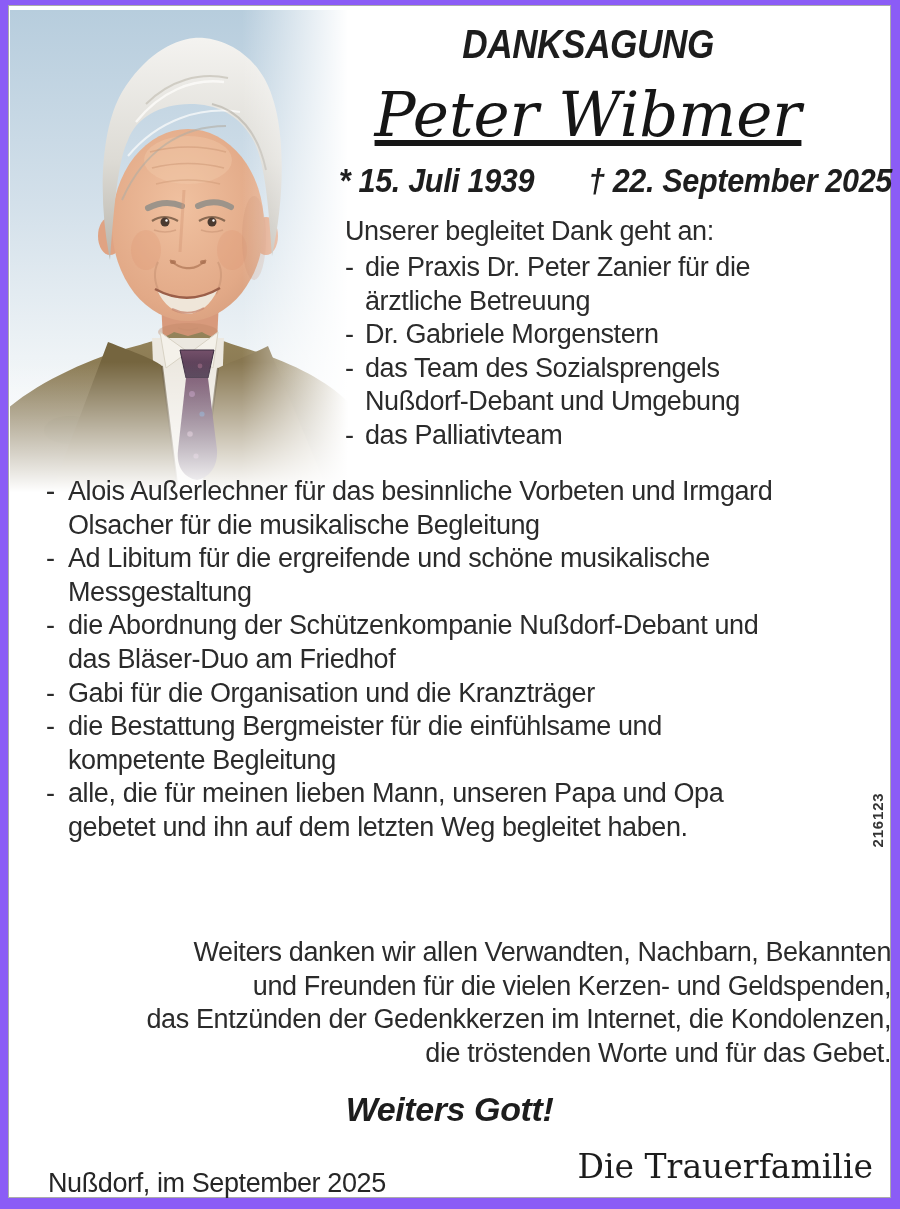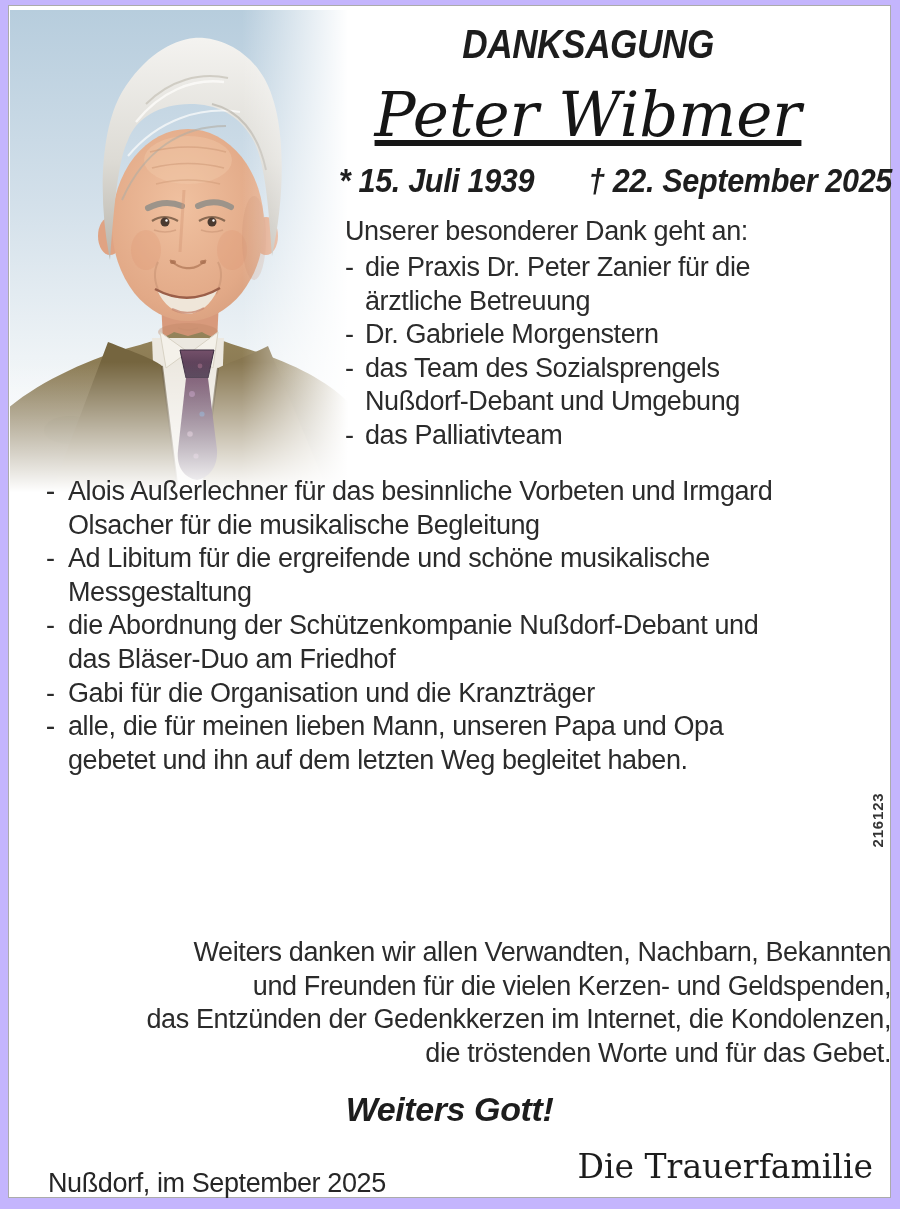--- a/index.html
+++ b/index.html
@@ -1,17 +1,17 @@
 <!DOCTYPE html>
 <html><head>
 <meta charset="utf-8">
 <style>
   html,body{margin:0;padding:0;background:#101010;}
   #page{
-    position:relative;width:900px;height:1209px;background:#c4b5fd;
+    position:relative;width:900px;height:1209px;background:#8b5cf6;
     overflow:hidden;font-family:"Liberation Sans",sans-serif;
   }
   #card{
     position:absolute;left:8px;top:5px;right:9px;bottom:11px;
     background:#ffffff;box-shadow:inset 0 0 0 1px #ababab;
   }
   
   .photo{
     position:absolute;left:2px;top:5px;width:338px;height:482px;z-index:1;
   }
@@ -198,39 +198,40 @@
     </div>
 
     <div class="kicker">
       <span>DANKSAGUNG</span>
     </div>
     <div class="name">Peter Wibmer</div>
     <div class="dates">
       <span>* 15. Juli 1939</span><span class="gap"></span><span>† 22. September 2025</span>
     </div>
 
-    <div class="intro txt">Unserer besonderer Dank geht an:</div>
+    <div class="intro txt">Unserer begleitet Dank geht an:</div>
     <ul class="thanks" id="list-primary">
         <li><span class="dash">-</span><span>die Praxis Dr. Peter Zanier für die
 ärztliche Betreuung</span></li>
         <li><span class="dash">-</span><span>Dr. Gabriele Morgenstern</span></li>
         <li><span class="dash">-</span><span>das Team des Sozialsprengels
 Nußdorf-Debant und Umgebung</span></li>
         <li><span class="dash">-</span><span>das Palliativteam</span></li>
       </ul>
     <ul class="thanks" id="list-general">
         <li><span class="dash">-</span></li>
         <li><span class="dash">-</span><span>Alois Außerlechner für das besinnliche Vorbeten und Irmgard
 Olsacher für die musikalische Begleitung</span></li>
         <li><span class="dash">-</span><span>Ad Libitum für die ergreifende und schöne musikalische
 Messgestaltung</span></li>
         <li><span class="dash">-</span><span>die Abordnung der Schützenkompanie Nußdorf-Debant und
 das Bläser-Duo am Friedhof</span></li>
         <li><span class="dash">-</span><span>Gabi für die Organisation und die Kranzträger</span></li>
-        <li><span class="dash">-</span></li>
+        <li><span class="dash">-</span><span>die Bestattung Bergmeister für die einfühlsame und
+kompetente Begleitung</span></li>
         <li><span class="dash">-</span><span>alle, die für meinen lieben Mann, unseren Papa und Opa
 gebetet und ihn auf dem letzten Weg begleitet haben.</span></li>
       </ul>
 
     <div class="closing">Weiters danken wir allen Verwandten, Nachbarn, Bekannten
 und Freunden für die vielen Kerzen- und Geldspenden,
 das Entzünden der Gedenkkerzen im Internet, die Kondolenzen,
 die tröstenden Worte und für das Gebet.</div>
     <div class="gratitude">Weiters Gott!</div>
 

